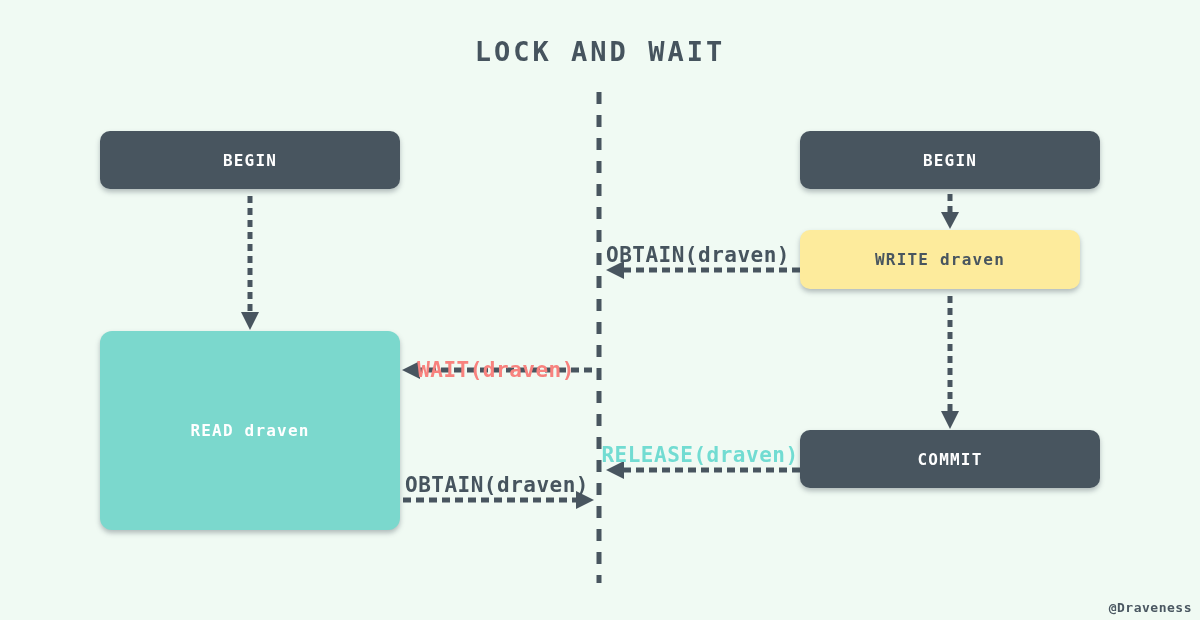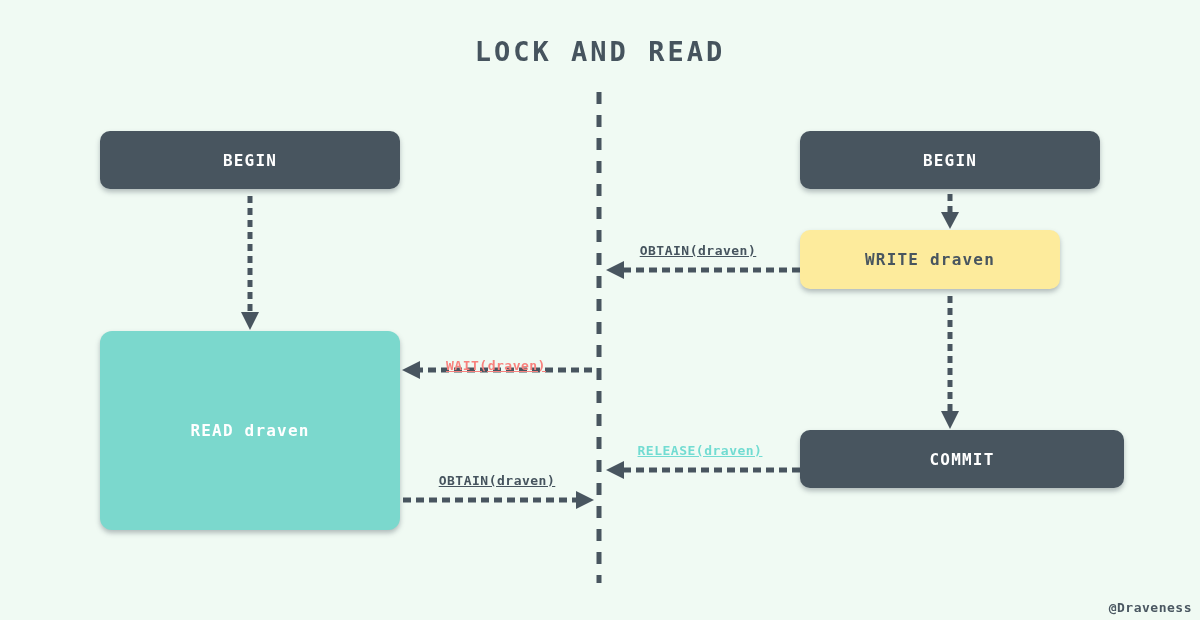--- a/index.html
+++ b/index.html
@@ -37,33 +37,32 @@
     box-shadow: 0 3px 5px rgba(60, 72, 82, 0.35);
     box-sizing: border-box;
   }
   .node--slate { background: #48555f; color: #ffffff; }
   .node--teal  { background: #7bd8cd; color: #ffffff; border-radius: 12px; }
   .node--yellow{ background: #fdeb9c; color: #48555f; }
 
   .begin-left  { left: 100px; top: 131px; width: 300px; height: 58px; }
   .read-box    { left: 100px; top: 331px; width: 300px; height: 199px; }
   .begin-right { left: 800px; top: 131px; width: 300px; height: 58px; }
-  .write-box   { left: 800px; top: 230px; width: 260px; height: 59px; }
-  .commit-box  { left: 800px; top: 430px; width: 324px; height: 58px; }
+  .write-box   { left: 800px; top: 230px; width: 280px; height: 59px; }
+  .commit-box  { left: 800px; top: 430px; width: 300px; height: 58px; }
 
   .msg-label {
     position: absolute;
     width: 220px;
     text-align: center;
-    font-size: 13px;
+    font-size: 21px;
     font-weight: bold;
     letter-spacing: 0.5px;
     color: #46545e;
     white-space: nowrap;
-    text-decoration: underline;
   }
   .lbl-obtain-write { left: 588px; top: 243px; }
   .lbl-wait         { left: 386px; top: 358px; color: #f8827e; }
   .lbl-release      { left: 590px; top: 443px; color: #72dcd2; }
   .lbl-obtain-read  { left: 387px; top: 473px; }
 
   .arrows {
     position: absolute;
     left: 0; top: 0;
     width: 1200px;
@@ -78,21 +77,21 @@
     font-weight: bold;
     color: #4a5761;
     letter-spacing: 0.5px;
   }
 </style>
 </head>
 <body>
 
 <div class="canvas">
 
-  <div class="title">LOCK AND READ</div>
+  <div class="title">LOCK AND WAIT</div>
 
   <svg class="arrows" viewBox="0 0 1200 620" xmlns="http://www.w3.org/2000/svg">
 
     <path d="M 599 92 V 583" stroke="#48555f" stroke-width="5" stroke-dasharray="12 11" fill="none"></path>
 
     <g>
       <path d="M 250 196 V 312" stroke="#48555f" stroke-width="5" stroke-dasharray="7 5" fill="none"></path>
       <polygon points="250,330 241,312 259,312" fill="#48555f"></polygon>
     </g>
 

